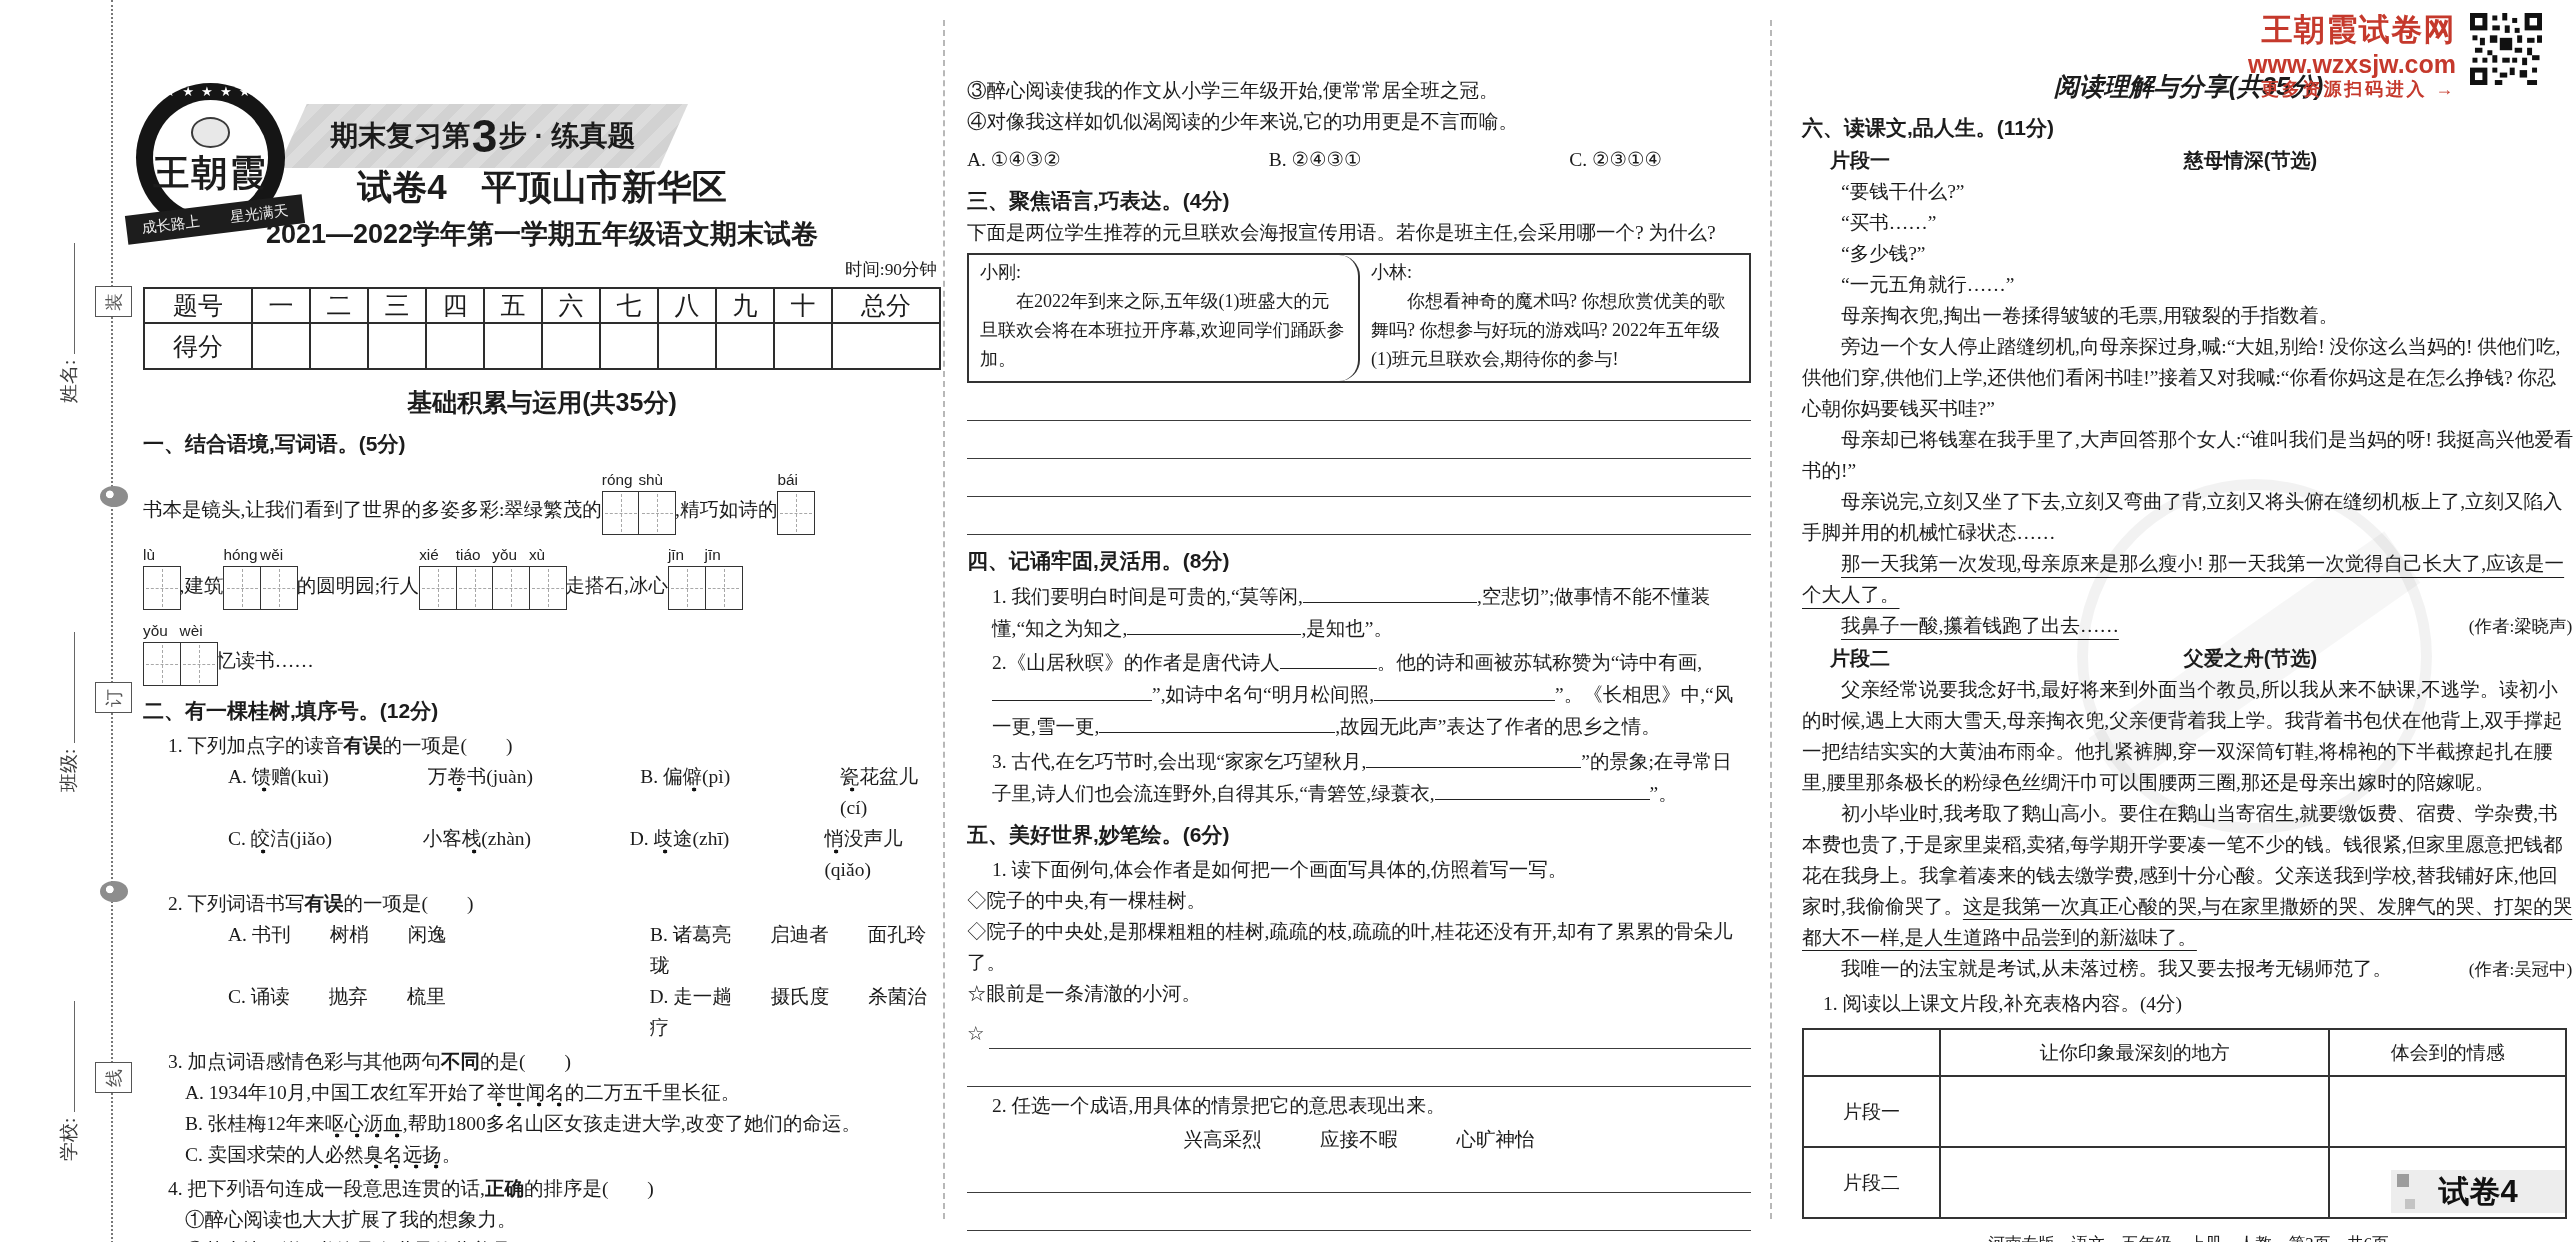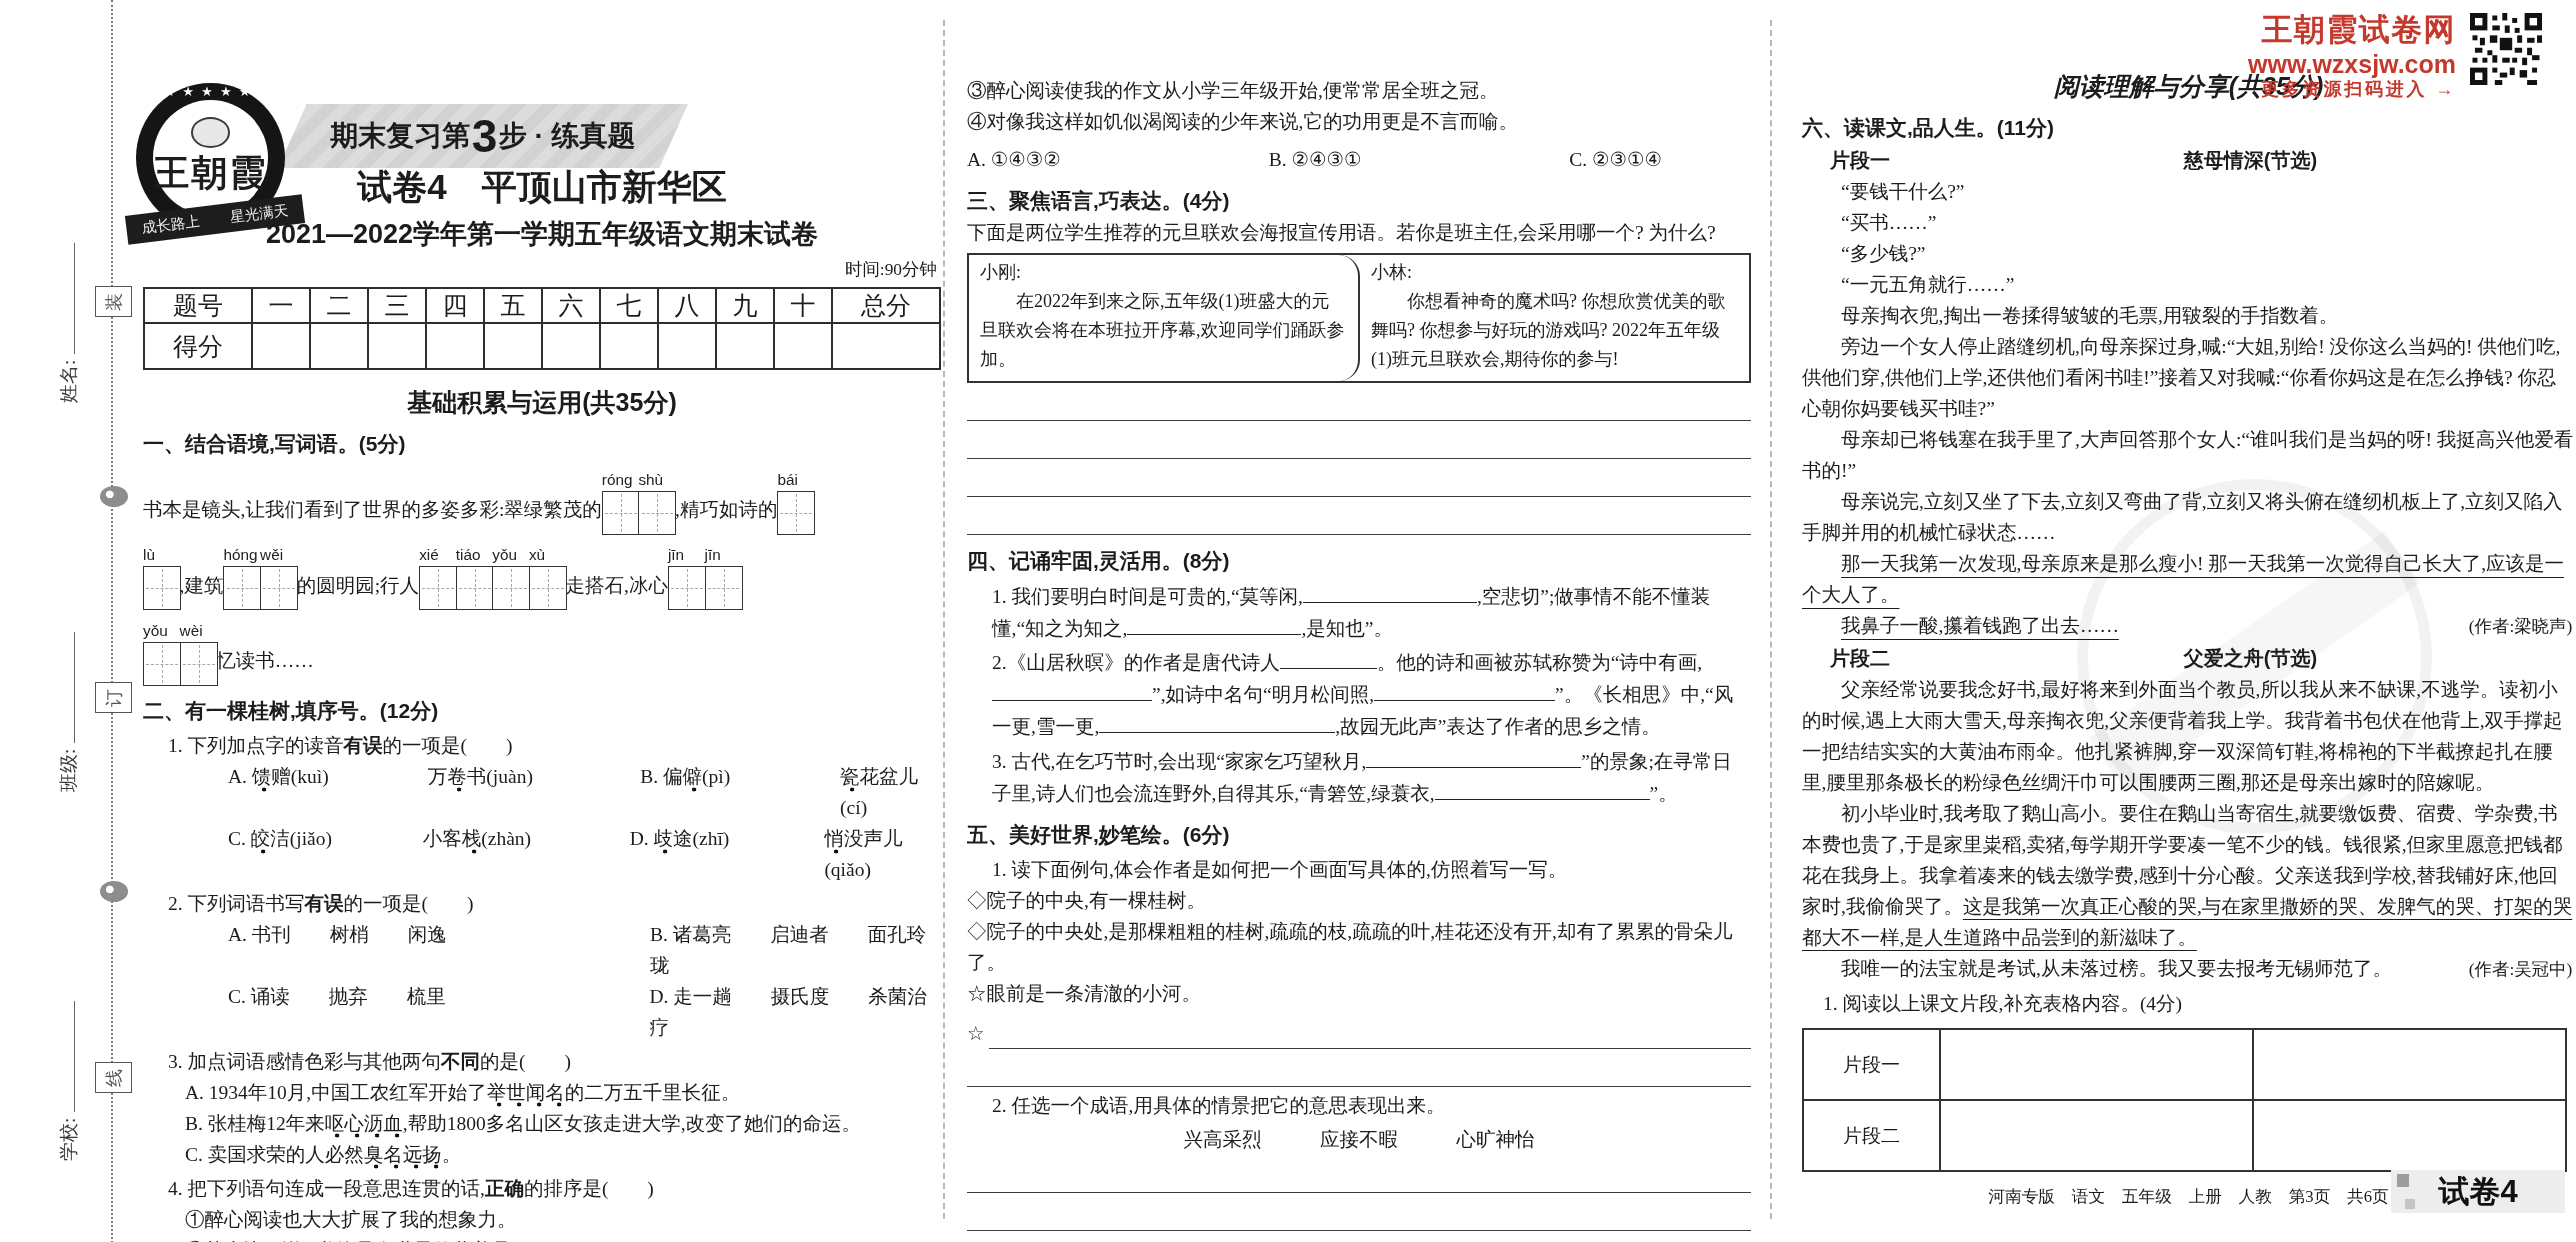--- a/index.html
+++ b/index.html
@@ -464,20 +464,25 @@
     <p class="pp">父亲经常说要我念好书,最好将来到外面当个教员,所以我从来不缺课,不逃学。读初小的时候,遇上大雨大雪天,母亲掏衣兜,父亲便背着我上学。我背着书包伏在他背上,双手撑起一把结结实实的大黄油布雨伞。他扎紧裤脚,穿一双深筒钉鞋,将棉袍的下半截撩起扎在腰里,腰里那条极长的粉绿色丝绸汗巾可以围腰两三圈,那还是母亲出嫁时的陪嫁呢。</p>
     <p class="pp"><span>初小毕业时,我考取了鹅山高小。要住在鹅山当寄宿生,就要缴饭费、宿费、学杂费,书本费也贵了,于是家里粜稻,卖猪,每学期开学要凑一笔不少的钱。钱很紧,但家里愿意把钱都花在我身上。我拿着凑来的钱去缴学费,感到十分心酸。父亲送我到学校,替我铺好床,他回家时,我偷偷哭了。</span><span class="ul">这是我第一次真正心酸的哭,与在家里撒娇的哭、发脾气的哭、打架的哭都大不一样,是人生道路中品尝到的新滋味了。</span></p>
     <div class="authrow">
       <p class="pp" style="flex:1;">我唯一的法宝就是考试,从未落过榜。我又要去报考无锡师范了。</p>
       <span class="auth">(作者:吴冠中)</span>
     </div>
 
     <div class="stem" style="padding-left:21px;">1. 阅读以上课文片段,补充表格内容。(4分)</div>
     <table class="rtbl">
       <tbody>
+          <tr class="hh">
+        <td class="fc"></td>
+        <td>让你印象最深刻的地方</td>
+        <td>体会到的情感</td>
+      </tr>
       <tr class="rr">
         <td class="fc">片段一</td>
             <td></td>
             <td></td>
       </tr>
       <tr class="rr">
         <td class="fc">片段二</td>
             <td></td>
             <td></td>
       </tr>

